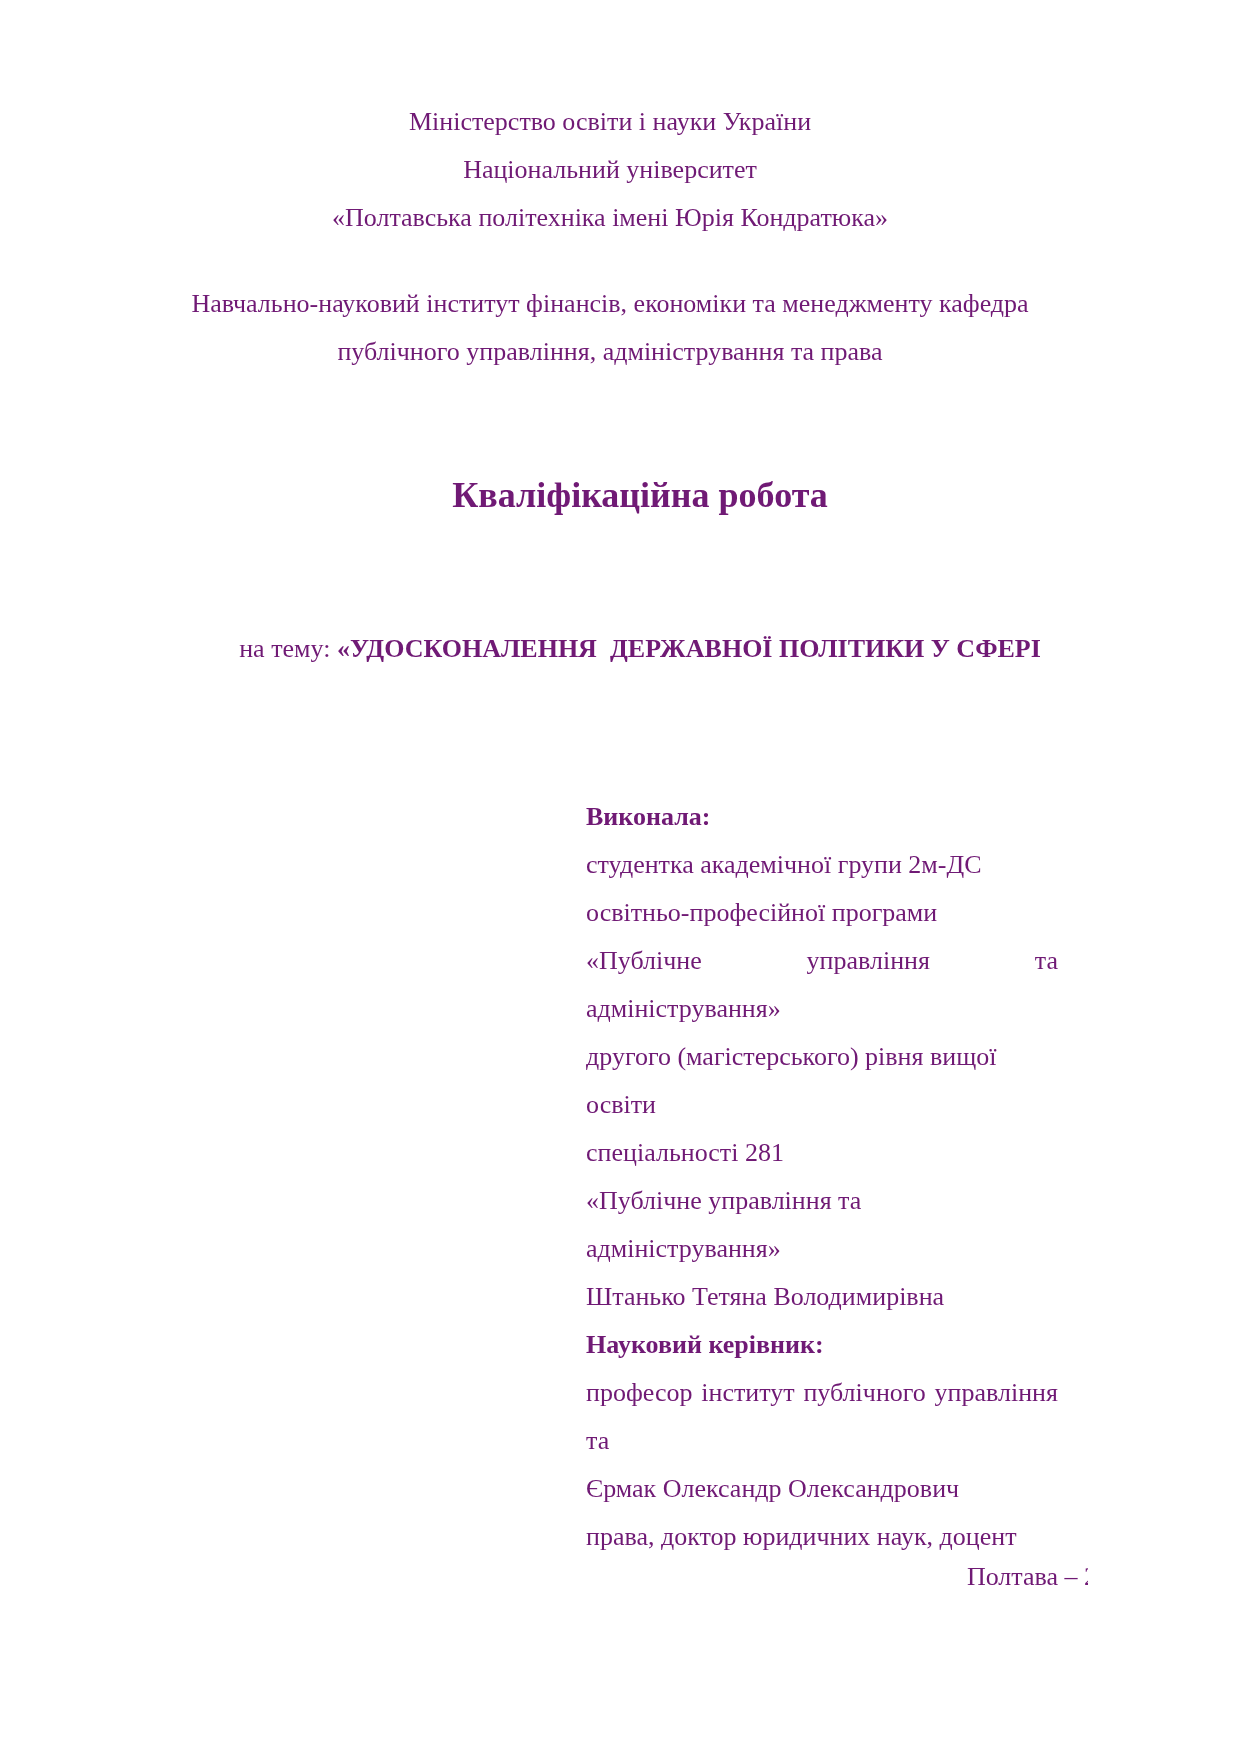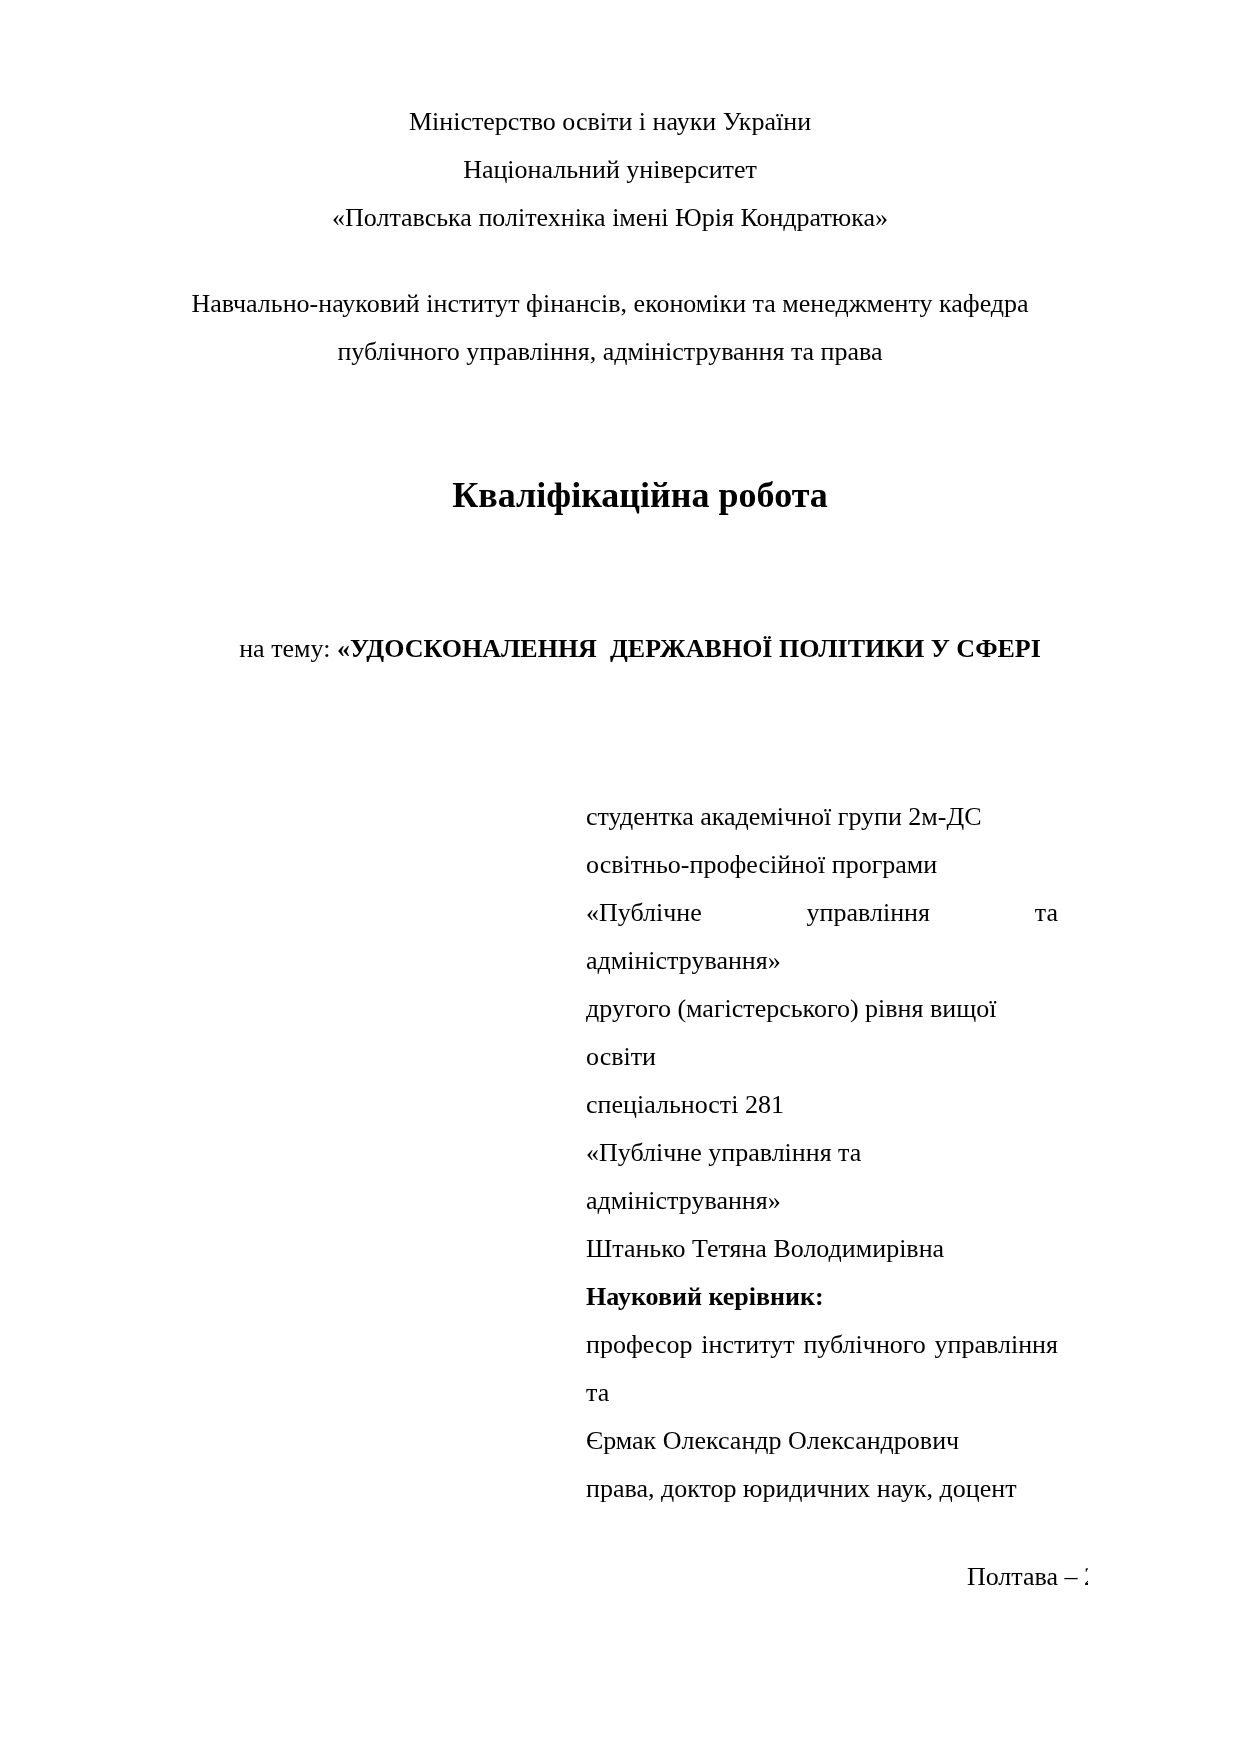--- a/index.html
+++ b/index.html
@@ -5,21 +5,21 @@
   html, body {
     margin: 0;
     padding: 0;
     background: #ffffff;
   }
   .page {
     position: relative;
     width: 1088px;
     height: 1754px;
     background: #ffffff;
-    color: #000000;
+    color: #701a75;
     font-family: "Liberation Serif", "DejaVu Serif", serif;
     font-size: 26px;
     line-height: 48px;
     overflow: hidden;
   }
   .block {
     position: absolute;
     left: 180px;
     width: 920px;
   }
@@ -76,20 +76,21 @@
 
   <div class="block center title-block">
     <span>Кваліфікаційна робота</span>
   </div>
 
   <div class="block center topic-block">
     <div class="line"><span>на тему: </span><span class="topic-bold">«УДОСКОНАЛЕННЯ  ДЕРЖАВНОЇ ПОЛІТИКИ У СФЕРІ</span></div>
   </div>
 
   <div class="right-column">
+    <div class="line line--bold">Виконала:</div>
     <div class="line">студентка академічної групи 2м-ДС</div>
     <div class="line">освітньо-професійної програми</div>
     <div class="line line--justified">«Публічне управління та адміністрування»</div>
     <div class="line">другого (магістерського) рівня вищої освіти</div>
     <div class="line">спеціальності 281</div>
     <div class="line">«Публічне управління та адміністрування»</div>
     <div class="line">Штанько Тетяна Володимирівна</div>
     <div class="line line--bold">Науковий керівник:</div>
     <div class="line line--justified">професор інститут публічного управління та</div>
     <div class="line">Єрмак Олександр Олександрович</div>

